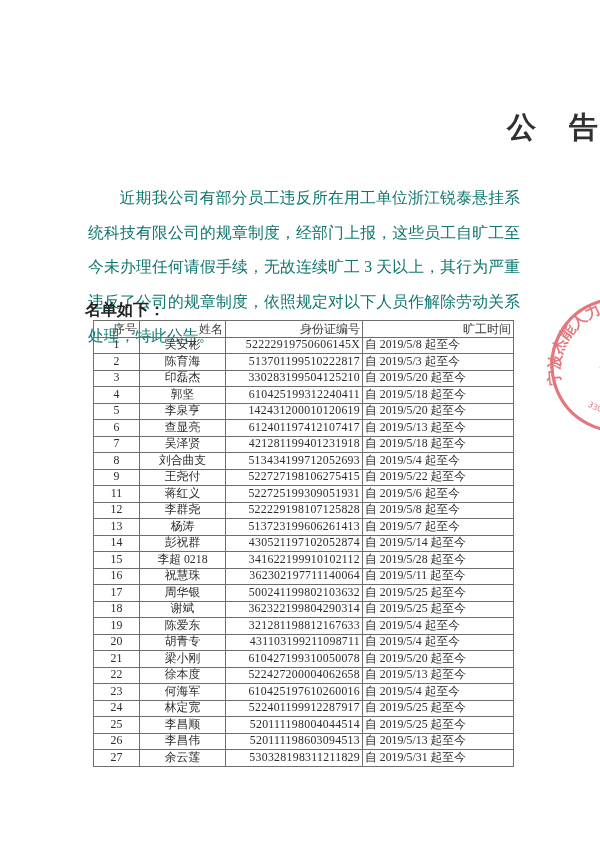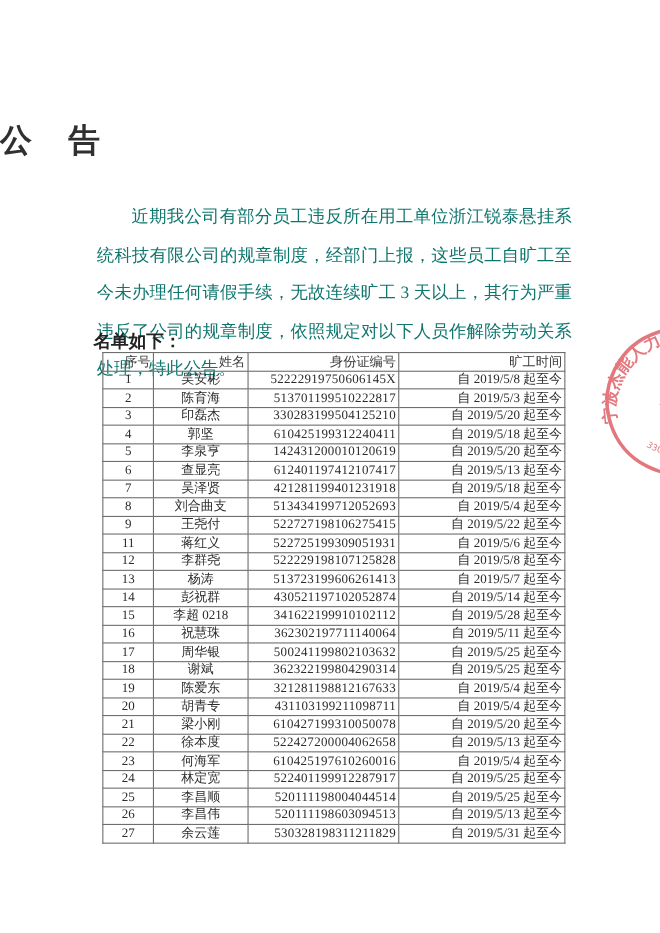--- a/index.html
+++ b/index.html
@@ -6,21 +6,21 @@
   .page{
     position:relative;
     width:600px;height:848px;
     background:#fff;
     overflow:hidden;
     font-family:"Liberation Serif","DejaVu Serif",serif;
     color:#262626;
   }
   .doc-title{
     position:absolute;top:108px;left:0;width:600px;
-    text-align:left;
+    text-align:right;
     font-size:29px;font-weight:bold;
     letter-spacing:2px;
     color:#303030;
   }
   .body-paragraph{
     position:absolute;top:181px;left:88px;width:432px;
     font-size:15.8px;line-height:34.5px;
     text-align:justify;text-justify:inter-ideograph;
     text-indent:2em;
     color:#0f766e;
@@ -46,21 +46,21 @@
     padding:0 2px;
     overflow:hidden;white-space:nowrap;
     font-weight:normal;
     color:#2c2c2c;
     line-height:1;
   }
   table.notice th{text-align:right;font-size:12px;color:#3a3a3a;}
   td.cell-no{text-align:center;font-weight:bold;}
   td.cell-name{text-align:center;padding-left:9px;}
   td.cell-id{text-align:right;padding-left:10px;letter-spacing:0.3px;}
-  td.cell-date{text-align:right;font-weight:bold;}
+  td.cell-date{text-align:left;font-weight:bold;}
   .stamp{
     position:absolute;left:543px;top:290px;
     width:150px;height:150px;
     pointer-events:none;
   }
 </style>
 </head>
 <body>
 
 <div class="page">

